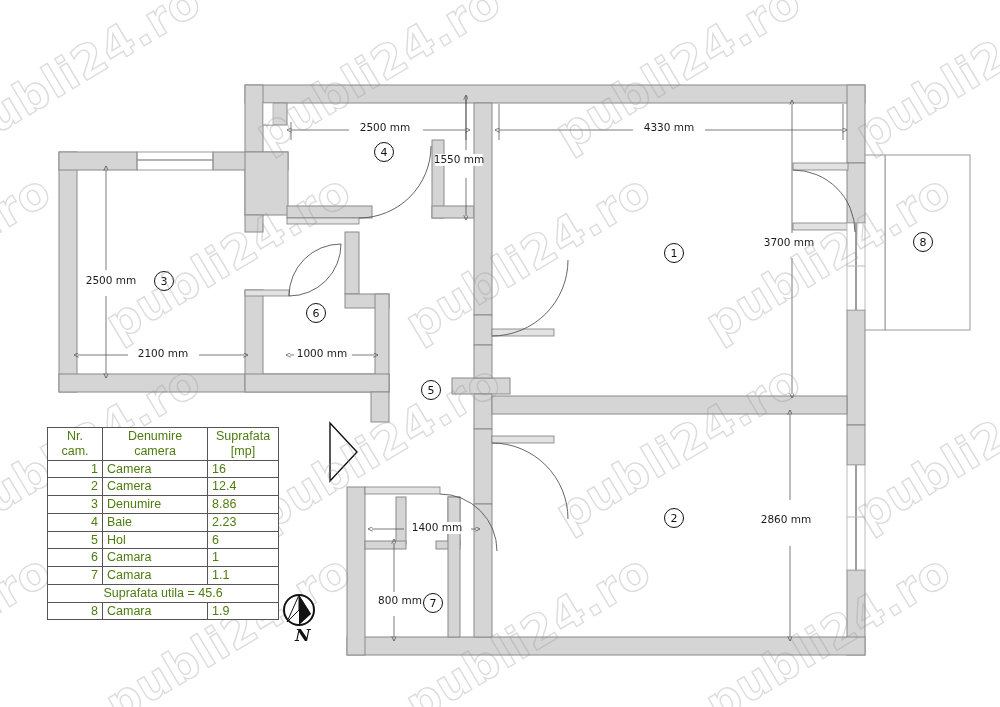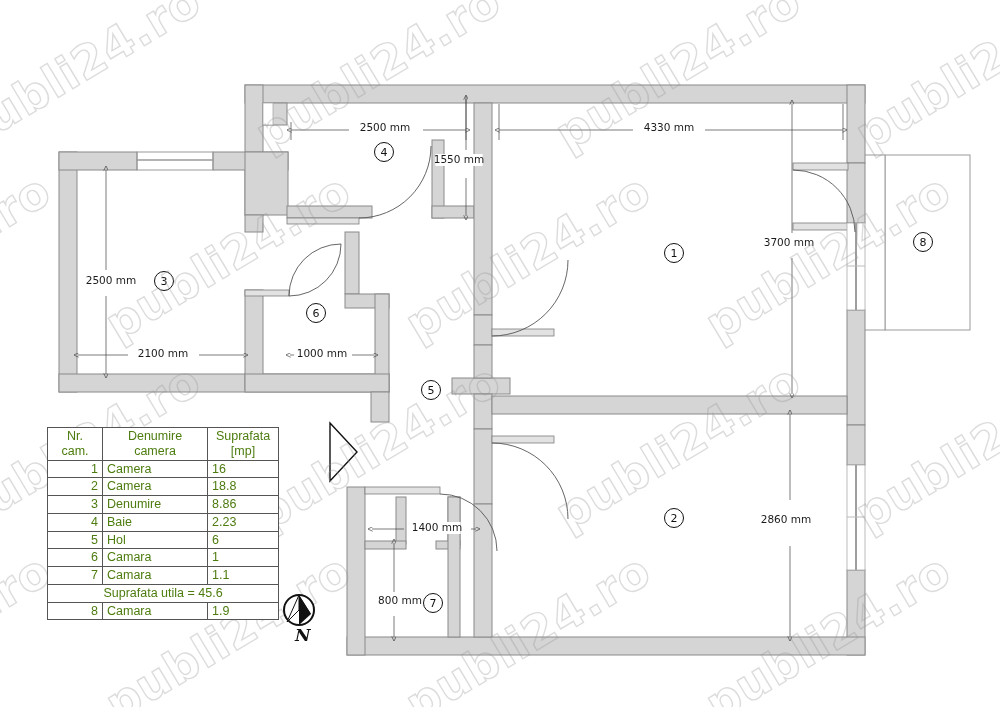--- a/index.html
+++ b/index.html
@@ -333,21 +333,21 @@
       </thead>
       <tbody id="room-table-body">
           <tr>
             <td class="col-nr">1</td>
             <td class="col-name">Camera</td>
             <td class="col-area">16</td>
           </tr>
           <tr>
             <td class="col-nr">2</td>
             <td class="col-name">Camera</td>
-            <td class="col-area">18.8</td>
+            <td class="col-area">12.4</td>
           </tr>
           <tr>
             <td class="col-nr">3</td>
             <td class="col-name">Denumire</td>
             <td class="col-area">8.86</td>
           </tr>
           <tr>
             <td class="col-nr">4</td>
             <td class="col-name">Baie</td>
             <td class="col-area">2.23</td>

